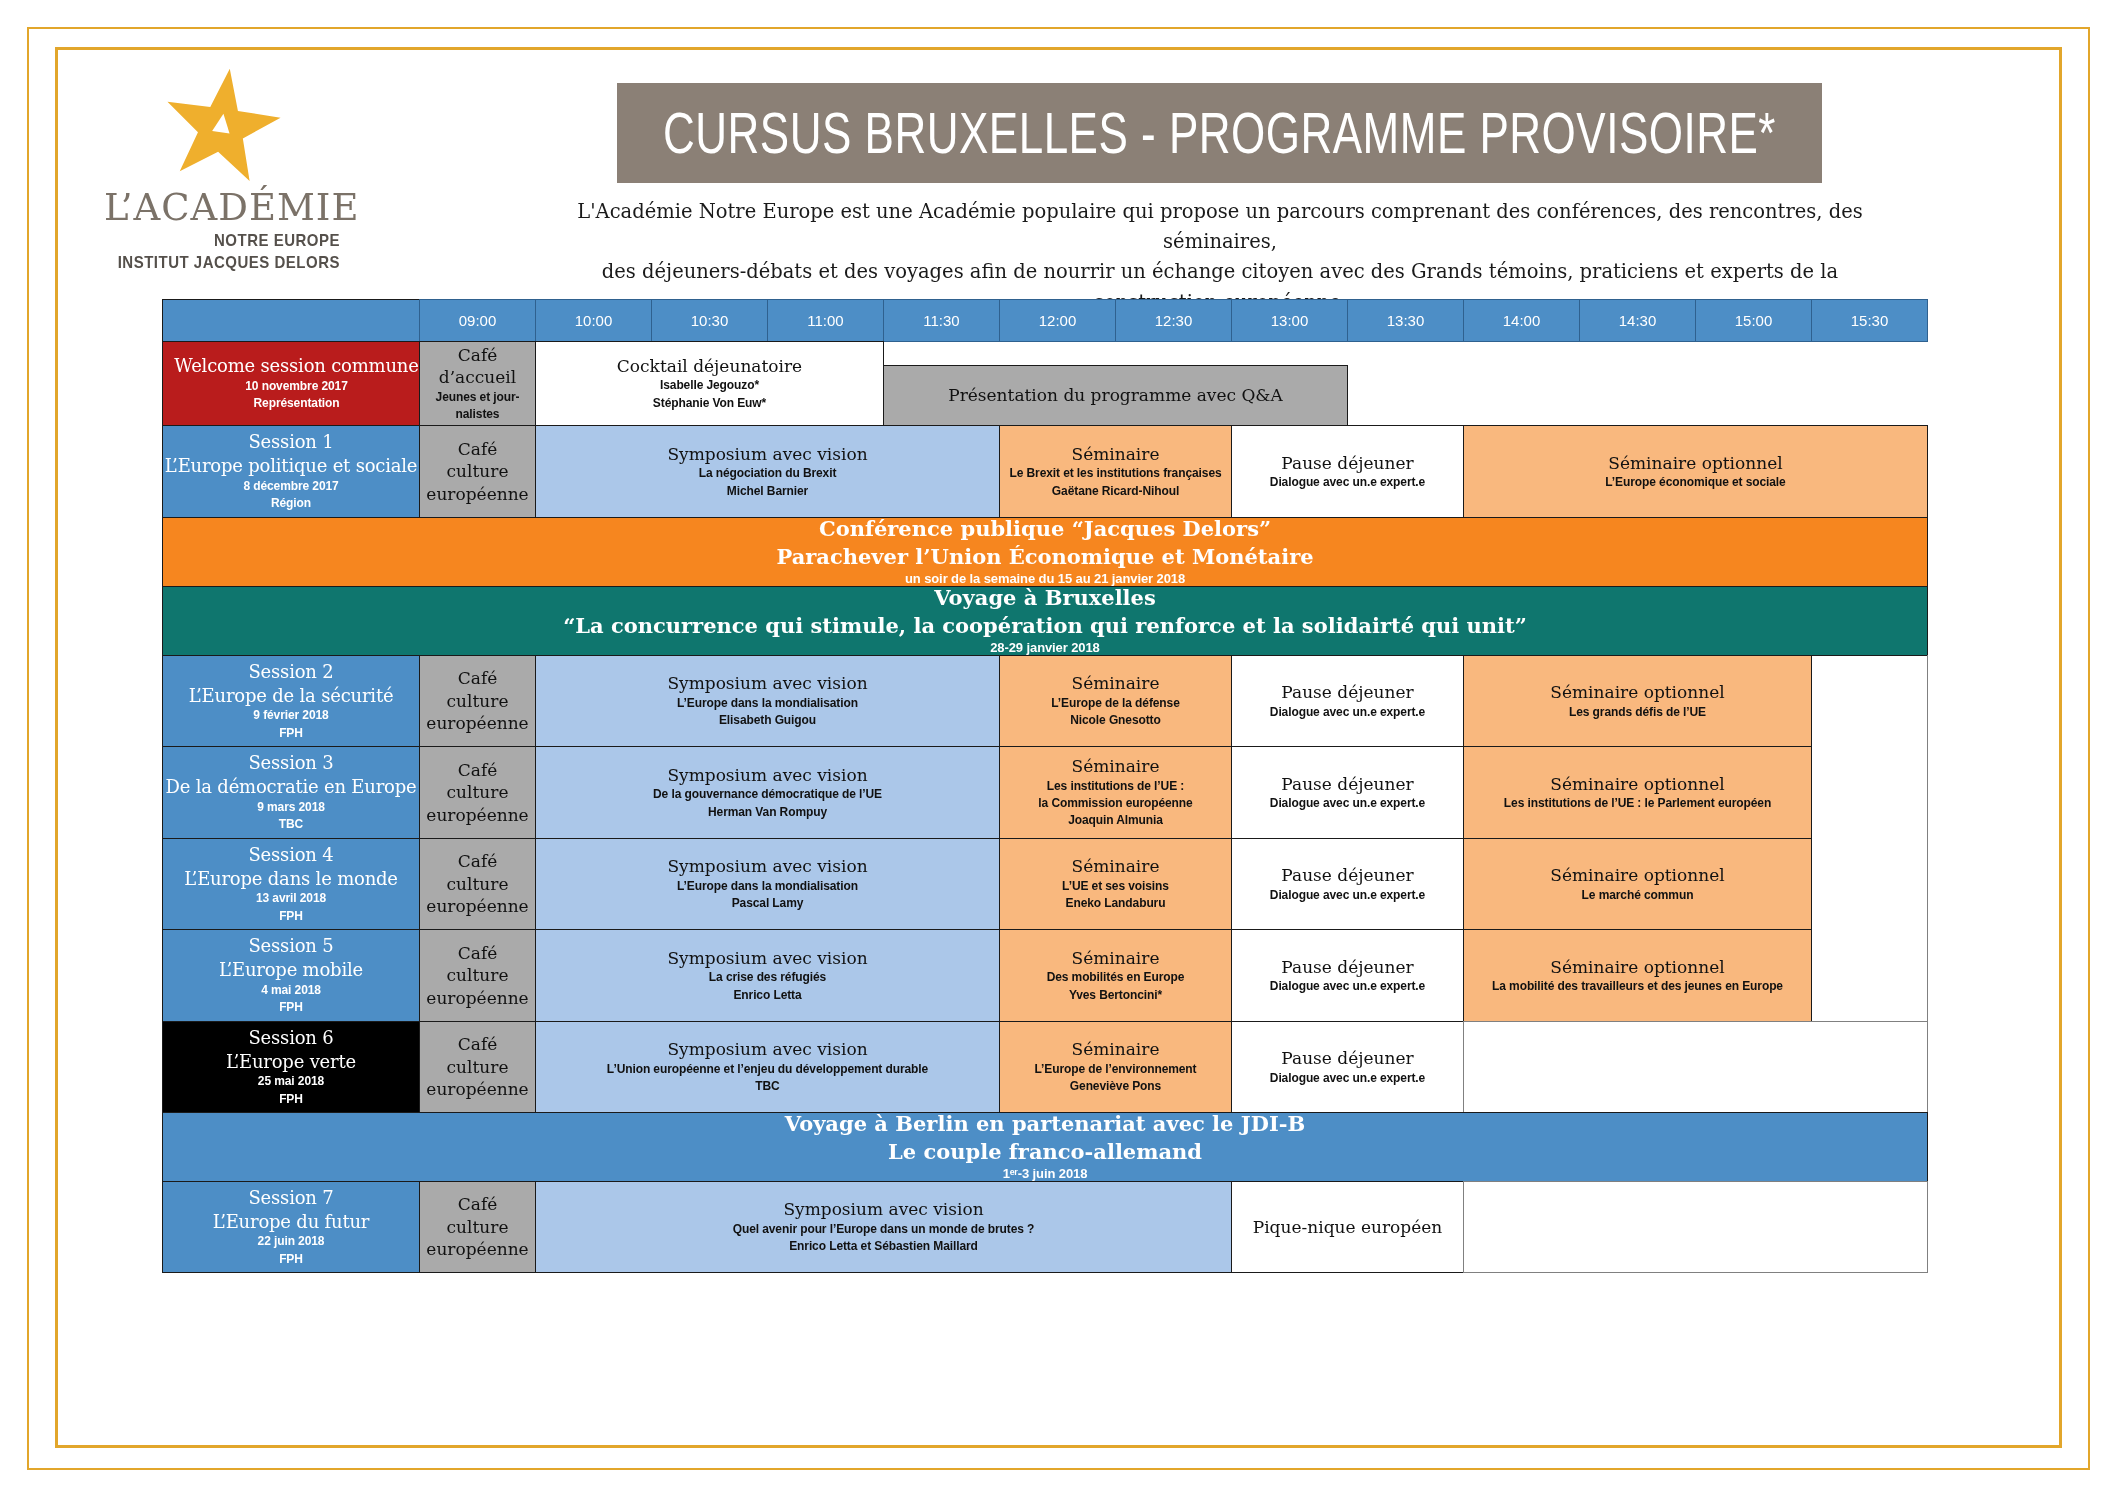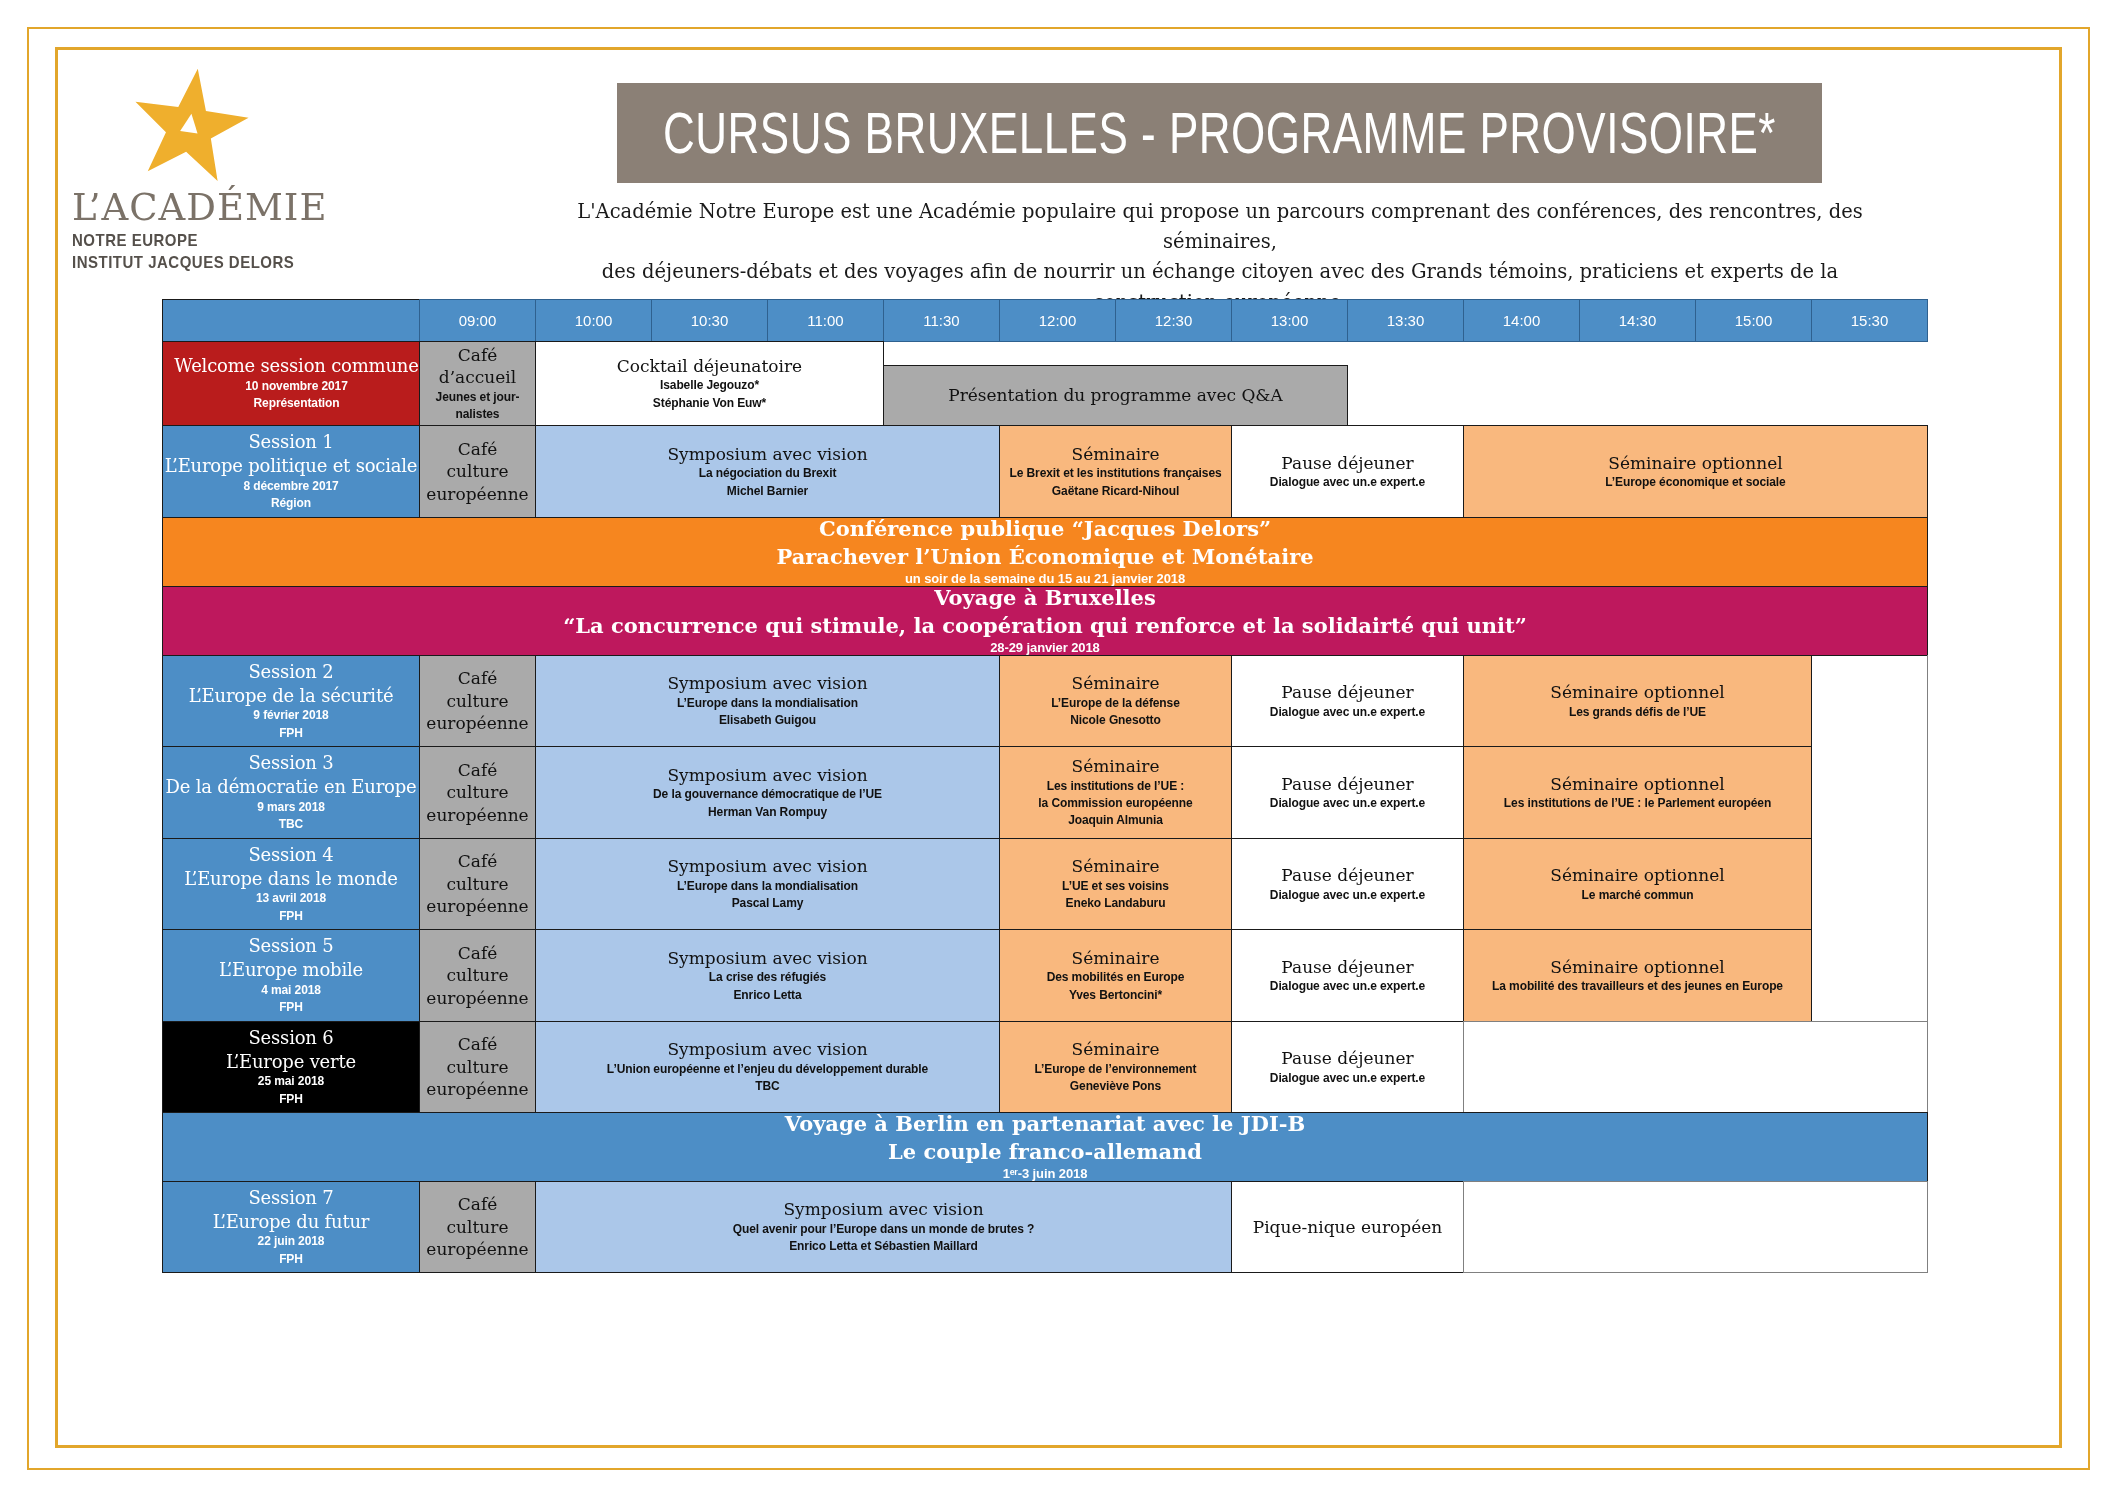--- a/index.html
+++ b/index.html
@@ -2,21 +2,21 @@
 <html><head>
 <meta charset="utf-8">
 <style>
   html,body{margin:0;padding:0;background:#fff;}
   .page{position:relative;width:2117px;height:1497px;background:#ffffff;overflow:hidden;
         font-family:"DejaVu Serif",serif;color:#111;}
   .frame-outer{position:absolute;inset:27px;border:2px solid #E2A62B;pointer-events:none;}
   .frame-inner{position:absolute;top:47px;left:55px;right:55px;bottom:49px;border:3px solid #E2A62B;pointer-events:none;}
 
   
-  .logo{position:absolute;left:72px;top:64px;width:236px;text-align:left;}
+  .logo{position:absolute;left:104px;top:64px;width:236px;text-align:right;}
   .logo svg{display:block;margin:0 auto;transform:rotate(8deg);}
   .logo-name{font-family:"DejaVu Serif",serif;font-size:37px;color:#7B7268;letter-spacing:1px;margin-top:2px;}
   .logo-sub{font-family:"Liberation Sans",sans-serif;font-weight:700;font-size:15px;color:#55504B;
             letter-spacing:.5px;line-height:1.45;transform:scaleY(1.12);}
 
   
   .banner-title{position:absolute;left:617px;top:83px;width:1205px;height:100px;background:#8B8076;
                 display:flex;align-items:center;justify-content:center;}
   .banner-title span{font-family:"Liberation Sans",sans-serif;color:#fff;font-size:44px;letter-spacing:.5px;
                      display:inline-block;transform:scaleY(1.32);white-space:nowrap;}
@@ -160,21 +160,21 @@
         </div>
       </div>
       <div class="trow" style="height: 70px;">
         <div class="cell banner-cell" style="grid-column: span 14; background: rgb(246, 134, 31); border: 1px solid rgb(26, 26, 26); color: rgb(255, 255, 255);">
           <div class="sl">Conférence publique “Jacques Delors”</div>
           <div class="sl">Parachever l’Union Économique et Monétaire</div>
           <div class="bl">un soir de la semaine du 15 au 21 janvier 2018</div>
         </div>
       </div>
       <div class="trow" style="height: 70px;">
-        <div class="cell banner-cell" style="grid-column: span 14; background: #be185d; border: 1px solid rgb(26, 26, 26); color: rgb(255, 255, 255);">
+        <div class="cell banner-cell" style="grid-column: span 14; background: #0f766e; border: 1px solid rgb(26, 26, 26); color: rgb(255, 255, 255);">
           <div class="sl">Voyage à Bruxelles</div>
           <div class="sl">“La concurrence qui stimule, la coopération qui renforce et la solidairté qui unit”</div>
           <div class="bl">28-29 janvier 2018</div>
         </div>
       </div>
       <div class="trow" style="height: 92px;">
         <div class="cell row-label" style="grid-column: span 1; background: rgb(77, 142, 198); border: 1px solid rgb(26, 26, 26); color: rgb(255, 255, 255);">
           <div class="sl">Session 2</div>
           <div class="sl">L’Europe de la sécurité</div>
           <div class="bl">9 février 2018</div>

